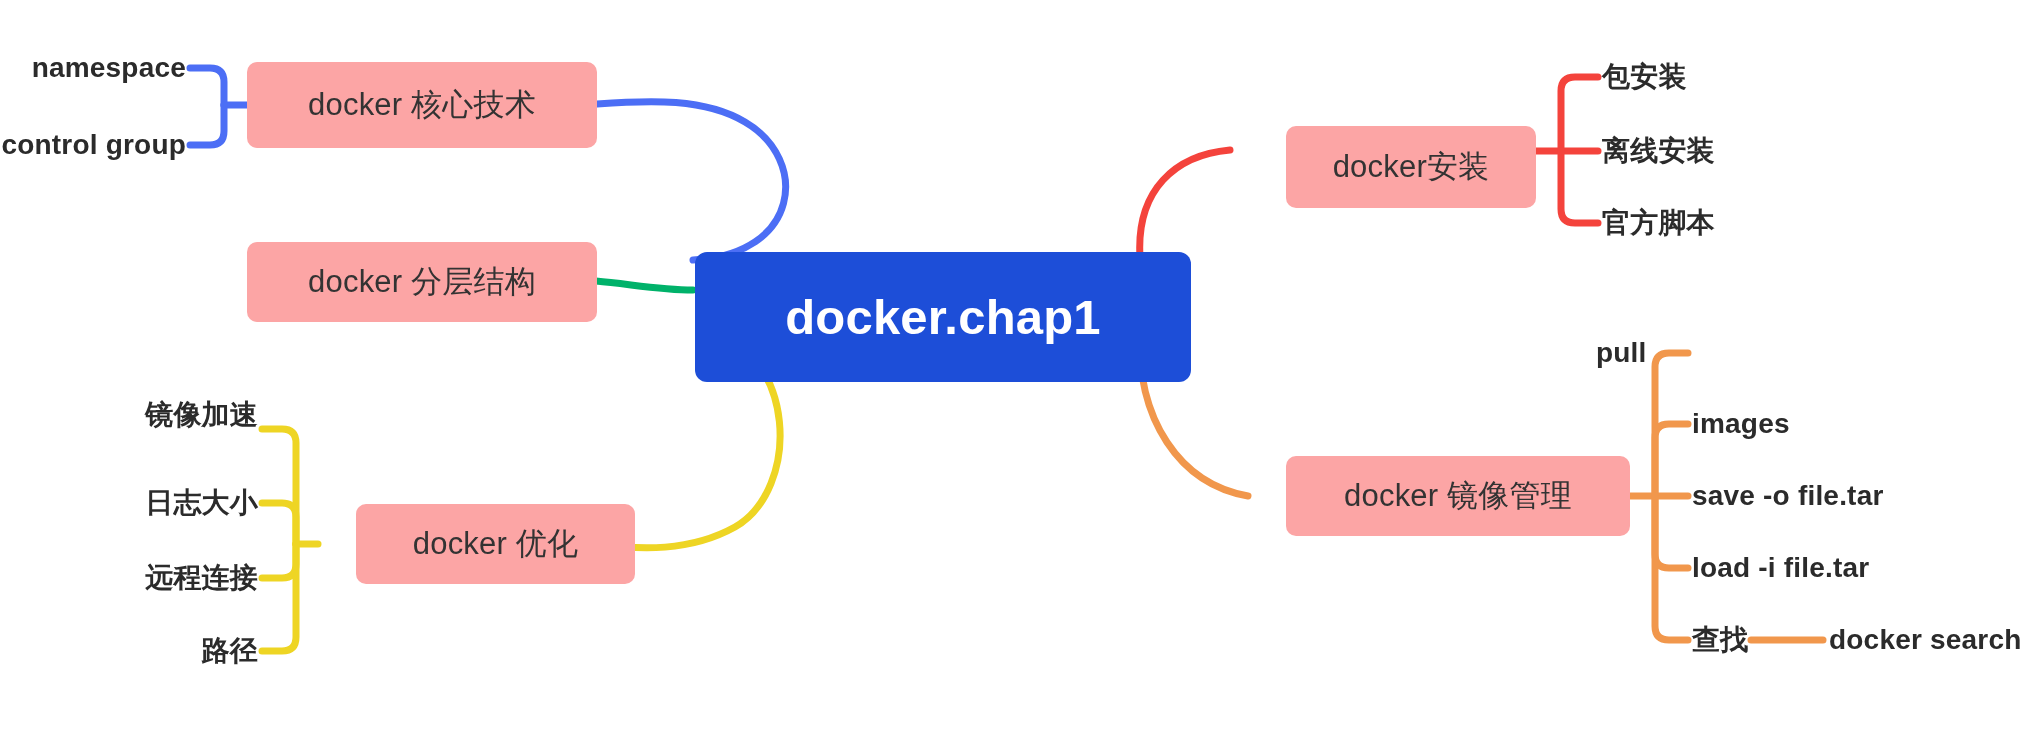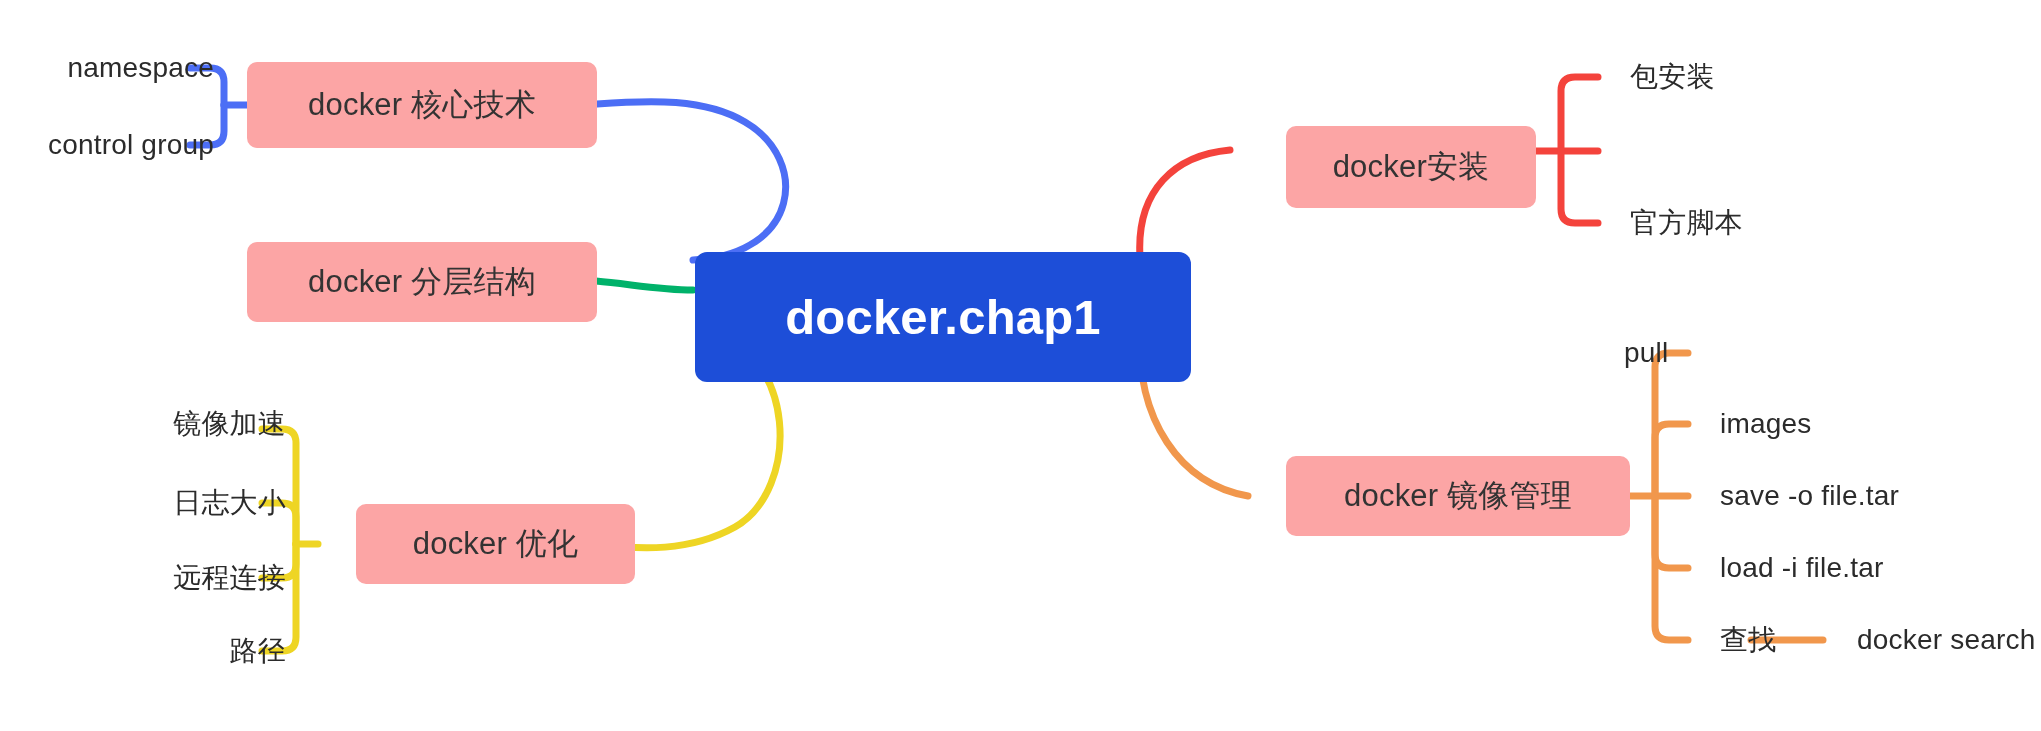--- a/index.html
+++ b/index.html
@@ -50,23 +50,22 @@
     border-radius: 10px;
     font-size: 31px;
     font-weight: 400;
     letter-spacing: 0.2px;
   }
   
   .node-leaf {
     background: transparent;
     color: #2b2b2b;
     font-size: 28px;
-    font-weight: 400;
+    font-weight: 700;
     letter-spacing: 0.2px;
-    margin-left: 28px;
   }
   .leaf-right { justify-content: flex-start; }
   .leaf-left  { justify-content: flex-end; }
 </style>
 </head>
 <body>
 
 <div id="mindmap-root">
 
   <svg id="edge-layer" viewBox="0 0 2041 731">
@@ -107,27 +106,28 @@
 
   <div class="node node-root" style="left:695px; top:252px; width:496px; height:130px;">docker.chap1</div>
 
   <div class="node node-topic" style="left:247px; top:62px; width:350px; height:86px;">docker 核心技术</div>
   <div class="node node-leaf leaf-left" style="left:0px; top:46px; width:186px; height:44px;">namespace</div>
   <div class="node node-leaf leaf-left" style="left:0px; top:123px; width:186px; height:44px;">control group</div>
 
   <div class="node node-topic" style="left:247px; top:242px; width:350px; height:80px;">docker 分层结构</div>
 
   <div class="node node-topic" style="left:318px; top:504px; width:279px; height:80px;margin-left:38px;">docker 优化</div>
-  <div class="node node-leaf leaf-left" style="left:70px; top:402px; width:188px; height:44px;">镜像加速</div>
+  <div class="node node-leaf leaf-left" style="left:70px; top:393px; width:188px; height:44px;">镜像加速</div>
   <div class="node node-leaf leaf-left" style="left:70px; top:481px; width:188px; height:44px;">日志大小</div>
   <div class="node node-leaf leaf-left" style="left:70px; top:556px; width:188px; height:44px;">远程连接</div>
   <div class="node node-leaf leaf-left" style="left:70px; top:629px; width:188px; height:44px;">路径</div>
 
   <div class="node node-topic" style="left:1286px; top:126px; width:250px; height:82px;">docker安装</div>
   <div class="node node-leaf leaf-right" style="left:1602px; top:55px; width:210px; height:44px;">包安装</div>
+  <div class="node node-leaf leaf-right" style="left:1602px; top:129px; width:210px; height:44px;">离线安装</div>
   <div class="node node-leaf leaf-right" style="left:1602px; top:201px; width:210px; height:44px;">官方脚本</div>
 
   <div class="node node-topic" style="left:1286px; top:456px; width:344px; height:80px;">docker 镜像管理</div>
   <div class="node node-leaf leaf-right" style="left:1596px; top:331px; width:210px; height:44px;">pull</div>
   <div class="node node-leaf leaf-right" style="left:1692px; top:474px; width:300px; height:44px;">save -o file.tar</div>
   <div class="node node-leaf leaf-right" style="left:1692px; top:402px; width:210px; height:44px;">images</div>
   <div class="node node-leaf leaf-right" style="left:1692px; top:546px; width:300px; height:44px;">load -i file.tar</div>
   <div class="node node-leaf leaf-right" style="left:1692px; top:618px; width:90px; height:44px;">查找</div>
   <div class="node node-leaf leaf-right" style="left:1829px; top:618px; width:212px; height:44px;">docker search</div>
 

